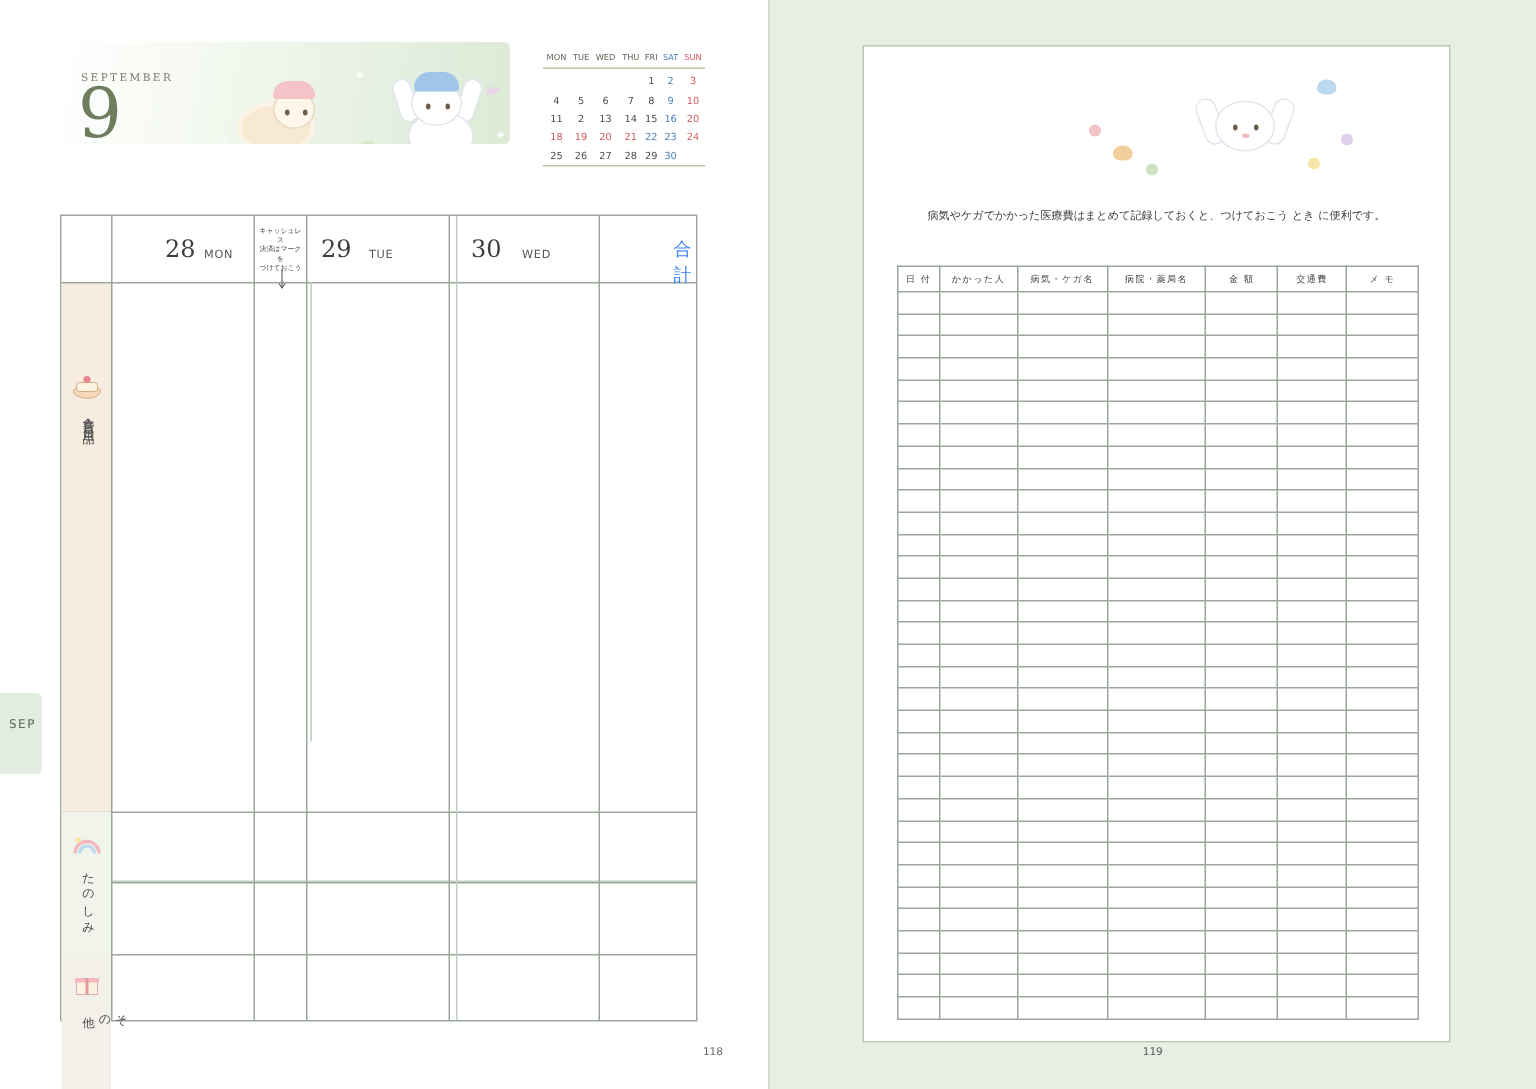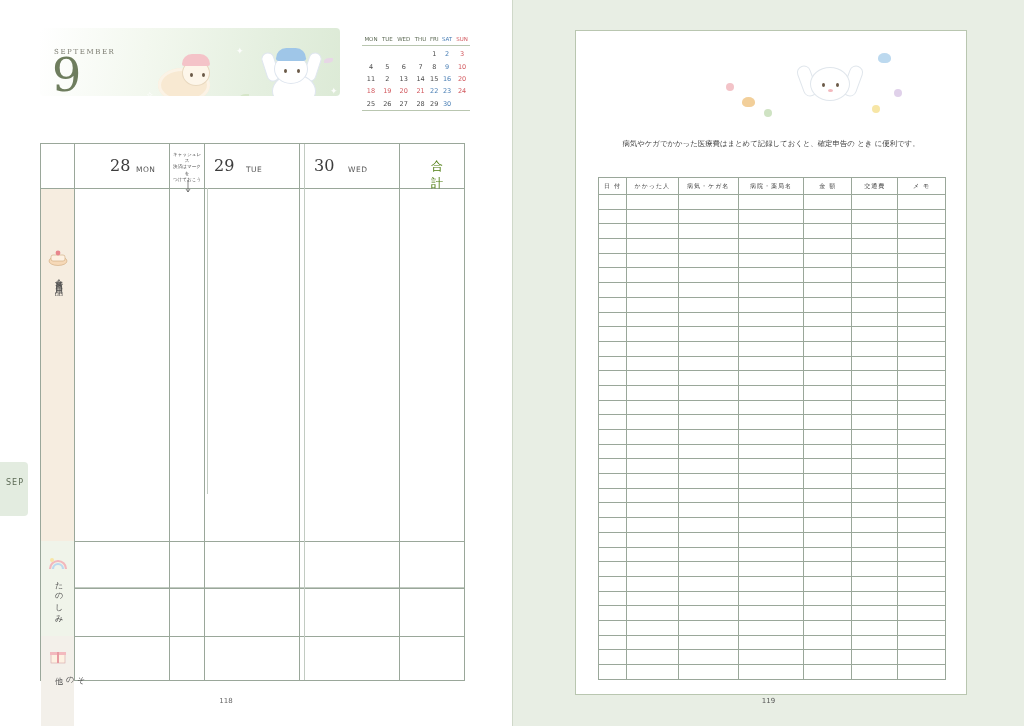--- a/index.html
+++ b/index.html
@@ -117,21 +117,21 @@
   .daycell { position: absolute; top: 0; height: 44px; }
   .daynum {
     font-size: 16px; color: #3d3d3d;
     font-family: "DejaVu Serif", "Liberation Serif", serif;
   }
   .dayabbr { font-size: 7.5px; color: #555; letter-spacing: .5px; }
   .cashless-note {
     position: absolute; font-size: 4.6px; line-height: 1.35; color: #3d3d3d; text-align: center;
   }
   .total-head {
-    position: absolute; font-size: 12px; color: #4d7c0f; letter-spacing: 3px;
+    position: absolute; font-size: 12px; color: #3b82f6; letter-spacing: 3px; text-align: right;
   }
 
   
   .catstrip { position: absolute; left: 0; width: 33px; }
   .cat-food { background: #f6ede0; }
   .cat-fun  { background: #f0f4ea; }
   .cat-other{ background: #f3f0ea; }
   .catlabel {
     position: absolute; writing-mode: vertical-rl; text-orientation: upright;
     font-size: 8px; color: #4b4b4b; letter-spacing: 2px; left: 11px;
@@ -141,21 +141,21 @@
   
   .septab {
     position: absolute; left: 0; top: 462px; width: 28px; height: 54px;
     background: #e3ece0; border-radius: 0 4px 4px 0;
   }
   .septab span {
     position: absolute; left: 6px; top: 16px; font-size: 8px; color: #5c6a55; letter-spacing: 1px;
   }
 
   .pagenum-left {
-    position: absolute; left: 0; right: 0; top: 697px; text-align: center;
+    position: absolute; left: 0; right: 0; top: 697px; text-align: right;
     font-size: 7px; color: #666;
   }
   .pagenum-left span { position: relative; left: -30px; }
 
   
   .sheet {
     position: absolute; left: 62px; top: 30px; width: 392px; height: 665px;
     background: #ffffff; border: 1px solid #b9c6b0;
   }
   .r-title {
@@ -384,21 +384,21 @@
         <div style="position:absolute;left:17px;top:21px;width:5px;height:3px;background:#f3b9be;border-radius:50%;"></div>
       </div>
       <div class="r-bird" style="left:302px;top:22px;background:#bcd9ef;"></div>
       <div class="r-bird" style="left:166px;top:66px;background:#f2cf9a;"></div>
       <div class="r-flower" style="left:150px;top:52px;background:#f3c3c8;"></div>
       <div class="r-flower" style="left:188px;top:78px;background:#cfe3c3;"></div>
       <div class="r-flower" style="left:296px;top:74px;background:#f7e6a6;"></div>
       <div class="r-flower" style="left:318px;top:58px;background:#e0d1ea;"></div>
 
       <div class="r-sub">
-        <div>病気やケガでかかった医療費はまとめて記録しておくと、確定申告の とき に便利です。</div>
+        <div>病気やケガでかかった医療費はまとめて記録しておくと、つけておこう とき に便利です。</div>
       </div>
 
       <table class="r-table">
         <thead>
           <tr>
             <th style="width:28px;">日 付</th>
             <th style="width:52px;">かかった人</th>
             <th style="width:60px;">病気・ケガ名</th>
             <th style="width:66px;">病院・薬局名</th>
             <th style="width:48px;">金 額</th>

